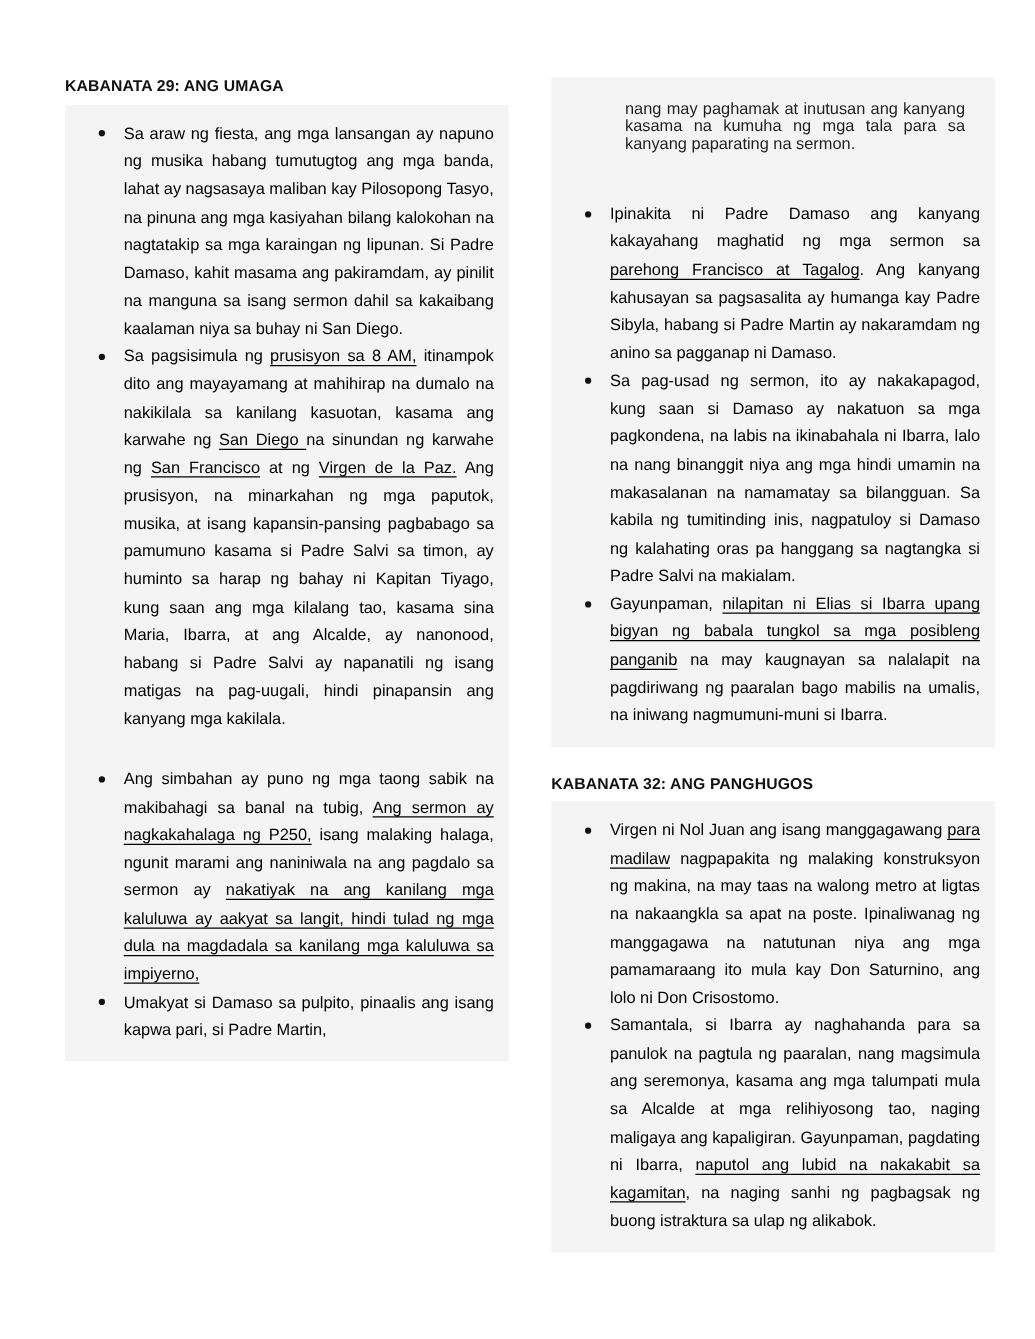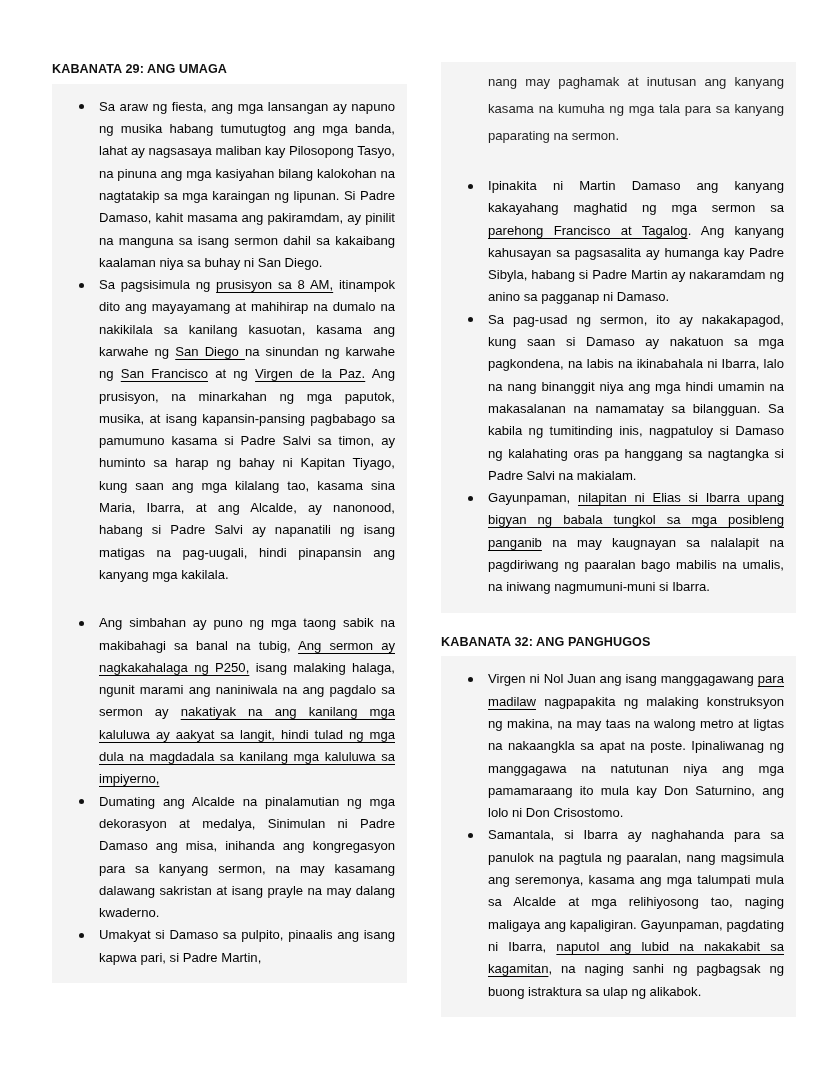--- a/index.html
+++ b/index.html
@@ -91,24 +91,24 @@
   }
   
   .u-span {
     text-decoration: underline;
     text-underline-offset: 2.5px;
     text-decoration-thickness: 1px;
   }
 
   .continued {
     font-size: 13.1px;
-    line-height: 27px;
+    line-height: 14px;
     text-align: justify;
     text-align-last: left;
-    margin: 0;
+    margin: 12px;
     padding: 0 8px 0 43px;
     color: #1f1f1f;
   }
 </style>
 </head>
 <body>
 
 <div class="page">
   <div class="columns">
 
@@ -127,41 +127,38 @@
         </ul>
       </div>
 
 
       <div class="block">
         <ul class="bullets">
           <li>
             <p><span>Ang simbahan ay puno ng mga taong sabik na makibahagi sa banal na tubig, </span><span class="u-span">Ang sermon ay nagkakahalaga ng P250,</span><span> isang malaking halaga, ngunit marami ang naniniwala na ang pagdalo sa sermon ay </span><span class="u-span">nakatiyak na ang kanilang mga kaluluwa ay aakyat sa langit, hindi tulad ng mga dula na magdadala sa kanilang mga kaluluwa sa impiyerno,</span></p>
           </li>
           <li>
-            <p><span>Dumating ang Alcalde na pinalamutian ng mga dekorasyon at medalya, Sinimulan ni Padre Damaso ang misa, inihanda ang kongregasyon para sa kanyang sermon, na may kasamang dalawang sakristan at isang prayle na may dalang kwaderno.</span></p>
-          </li>
-          <li>
             <p><span>Umakyat si Damaso sa pulpito, pinaalis ang isang kapwa pari, si Padre Martin,</span></p>
           </li>
         </ul>
       </div>
 
     </div>
 
     <div class="column">
 
       <div class="block no-top-pad">
         <p class="continued">nang may paghamak at inutusan ang kanyang kasama na kumuha ng mga tala para sa kanyang paparating na sermon.</p>
       </div>
 
 
       <div class="block">
         <ul class="bullets">
           <li>
-            <p><span>Ipinakita ni Martin Damaso ang kanyang kakayahang maghatid ng mga sermon sa </span><span class="u-span">parehong Francisco at Tagalog</span><span>. Ang kanyang kahusayan sa pagsasalita ay humanga kay Padre Sibyla, habang si Padre Martin ay nakaramdam ng anino sa pagganap ni Damaso.</span></p>
+            <p><span>Ipinakita ni Padre Damaso ang kanyang kakayahang maghatid ng mga sermon sa </span><span class="u-span">parehong Francisco at Tagalog</span><span>. Ang kanyang kahusayan sa pagsasalita ay humanga kay Padre Sibyla, habang si Padre Martin ay nakaramdam ng anino sa pagganap ni Damaso.</span></p>
           </li>
           <li>
             <p><span>Sa pag-usad ng sermon, ito ay nakakapagod, kung saan si Damaso ay nakatuon sa mga pagkondena, na labis na ikinabahala ni Ibarra, lalo na nang binanggit niya ang mga hindi umamin na makasalanan na namamatay sa bilangguan. Sa kabila ng tumitinding inis, nagpatuloy si Damaso ng kalahating oras pa hanggang sa nagtangka si Padre Salvi na makialam.</span></p>
           </li>
           <li>
             <p><span>Gayunpaman, </span><span class="u-span">nilapitan ni Elias si Ibarra upang bigyan ng babala tungkol sa mga posibleng panganib</span><span> na may kaugnayan sa nalalapit na pagdiriwang ng paaralan bago mabilis na umalis, na iniwang nagmumuni-muni si Ibarra.</span></p>
           </li>
         </ul>
       </div>
 

